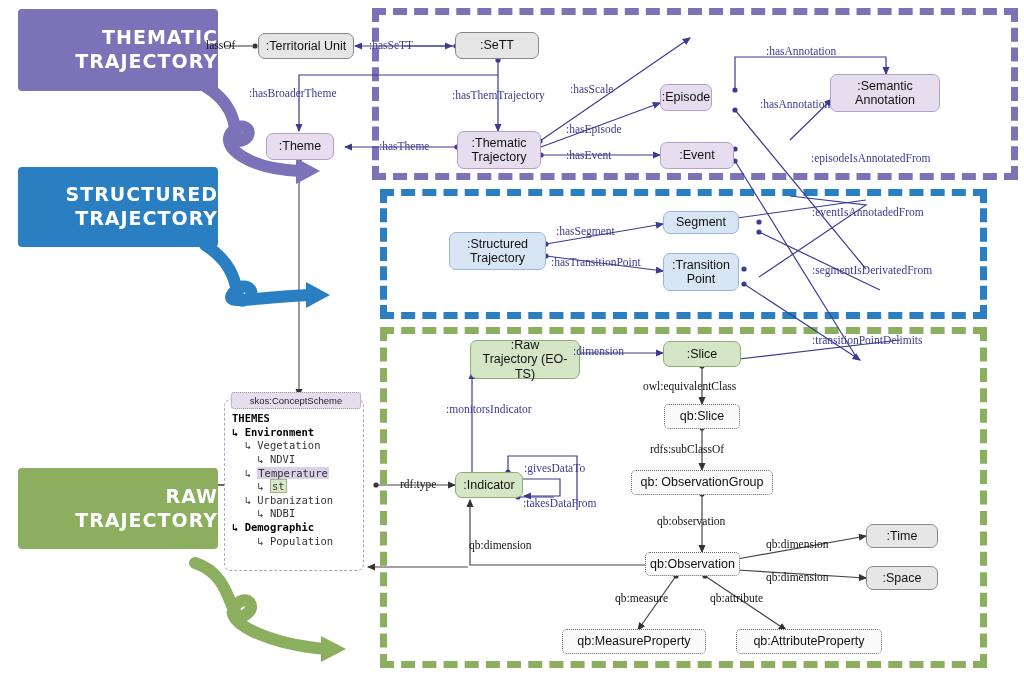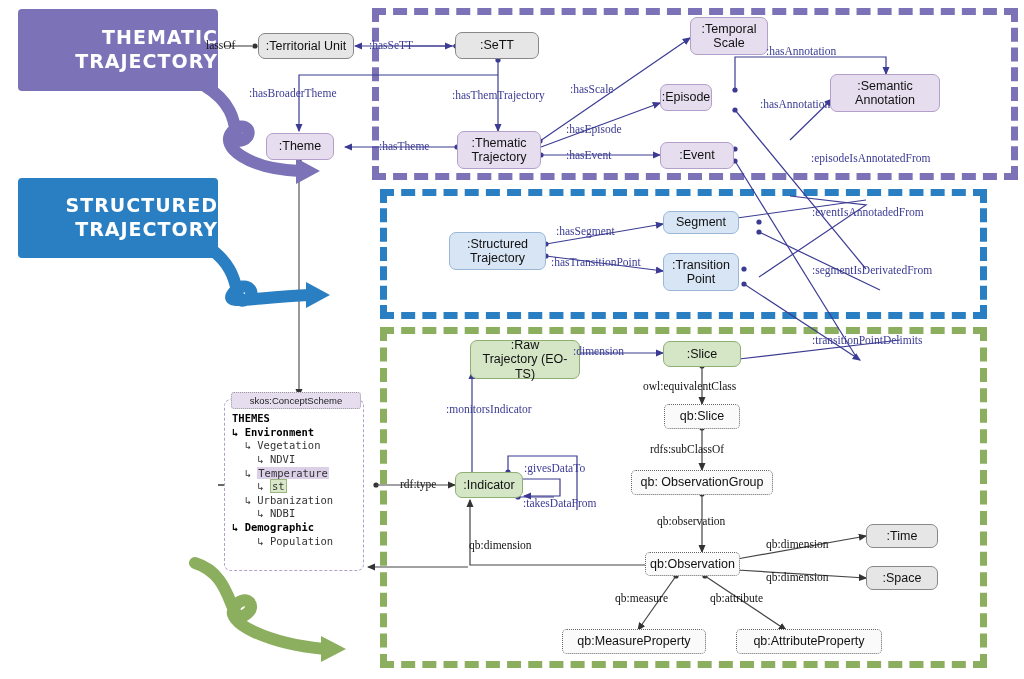--- a/index.html
+++ b/index.html
@@ -8,21 +8,21 @@
   #stage{position:relative;width:1024px;height:679px;background:#fff;overflow:hidden;}
   svg.layer{position:absolute;left:0;top:0;width:1024px;height:679px;pointer-events:none;}
 
   
   .legend{
     position:absolute;border-radius:4px;display:flex;align-items:center;justify-content:center;
     color:#fff;font-family:"DejaVu Sans",sans-serif;font-weight:bold;letter-spacing:1px;
     text-align:right;line-height:1.25;font-size:19px;text-transform:uppercase;
   }
   #legend-thematic{left:18px;top:9px;width:200px;height:82px;background:#7b72b8;}
-  #legend-structured{left:18px;top:178px;width:200px;height:80px;background:#2a7fc2;}
+  #legend-structured{left:18px;top:167px;width:200px;height:80px;background:#2a7fc2;}
   #legend-raw{left:18px;top:468px;width:200px;height:81px;background:#8cae5f;font-size:19px;}
 
   
   .frame{position:absolute;box-sizing:border-box;}
   #frame-thematic{left:372px;top:8px;width:646px;height:172px;border:7px dashed #7b72b8;}
   #frame-structured{left:380px;top:189px;width:607px;height:130px;border:7px dashed #2a7fc2;}
   #frame-raw{left:380px;top:327px;width:607px;height:341px;border:7px dashed #8cae5f;}
 
   
   .node{
@@ -199,34 +199,31 @@
 
     <path d="M205,245 C248,272 230,306 246,300 C259,294 246,278 234,292 C221,307 252,297 310,295" stroke="#2a7fc2" stroke-width="12" fill="none" stroke-linecap="round"></path>
     <path d="M306,282 L330,295 L306,308 Z" fill="#2a7fc2"></path>
 
     <path d="M195,563 C235,575 228,625 245,615 C259,607 246,592 235,606 C222,623 270,644 325,649" stroke="#8cae5f" stroke-width="12" fill="none" stroke-linecap="round"></path>
     <path d="M321,636 L346,649 L321,662 Z" fill="#8cae5f"></path>
   </svg>
 
   <div class="legend" id="legend-thematic">Thematic Trajectory</div>
   <div class="legend" id="legend-structured">Structured Trajectory</div>
+  <div class="legend" id="legend-raw">Raw Trajectory</div>
 
   <div class="node n-grey" style="left:258px;top:33px;width:96px;height:26px;">:Territorial Unit</div>
   <div class="node n-grey" style="left:455px;top:32px;width:84px;height:27px;">:SeTT</div>
   <div class="node n-purple" style="left:266px;top:133px;width:68px;height:27px;">:Theme</div>
 
   <div class="node n-purple" style="left:457px;top:131px;width:84px;height:38px;flex-direction:column;">
     <span>:Thematic</span>
     <span>Trajectory</span>
   </div>
 
-  <div class="node n-purple" style="left:690px;top:17px;width:78px;height:38px;flex-direction:column;">
-    <span>:Temporal</span>
-    <span>Scale</span>
-  </div>
 
   <div class="node n-purple" style="left:660px;top:84px;width:52px;height:27px;">:Episode</div>
   <div class="node n-purple" style="left:660px;top:142px;width:74px;height:27px;">:Event</div>
 
   <div class="node n-purple" style="left:830px;top:74px;width:110px;height:38px;flex-direction:column;">
     <span>:Semantic</span>
     <span>Annotation</span>
   </div>
 
   <div class="node n-blue" style="left:449px;top:232px;width:97px;height:38px;flex-direction:column;">

